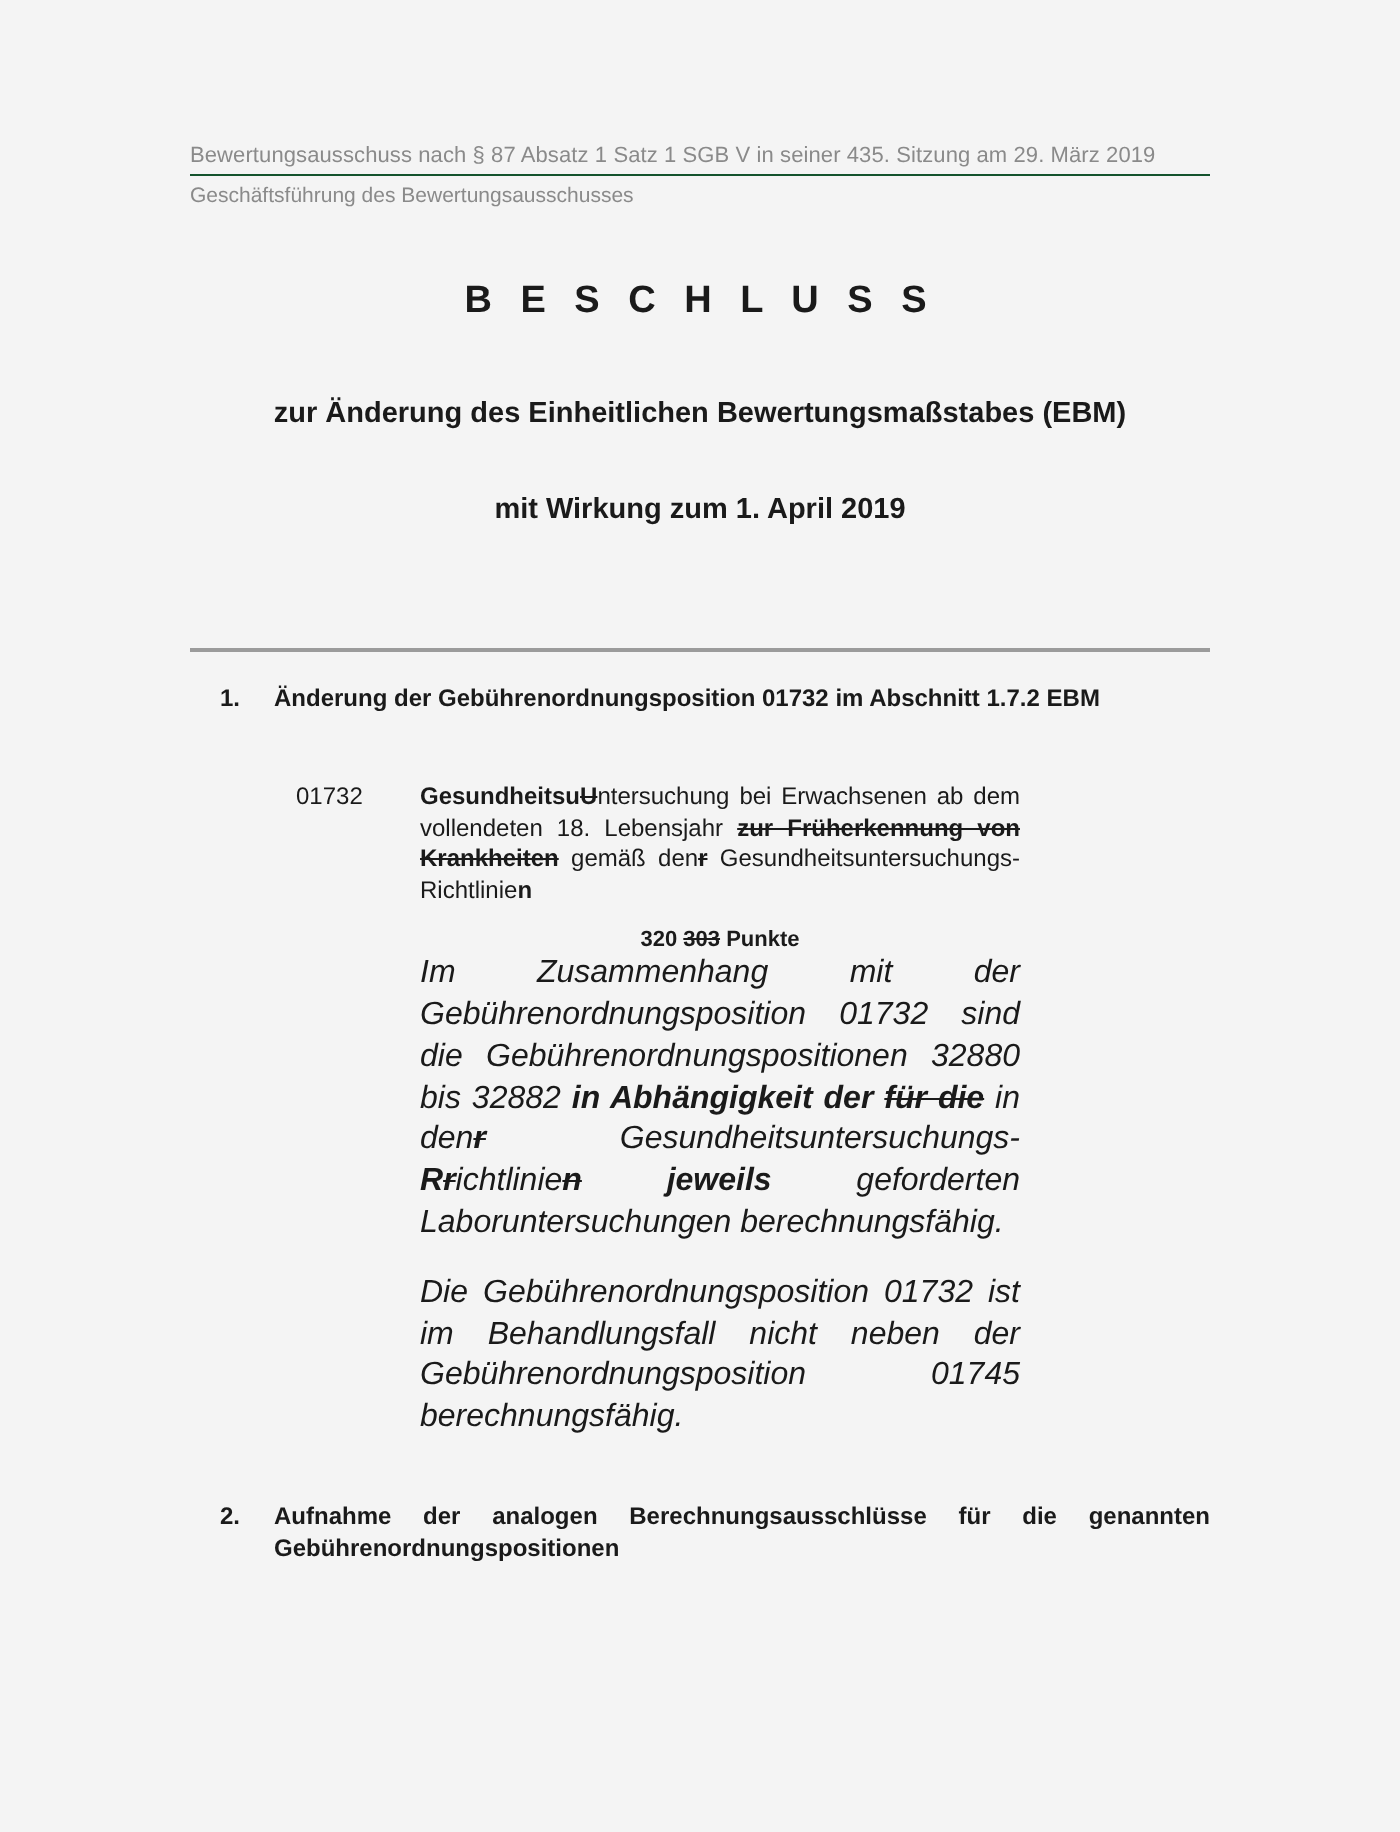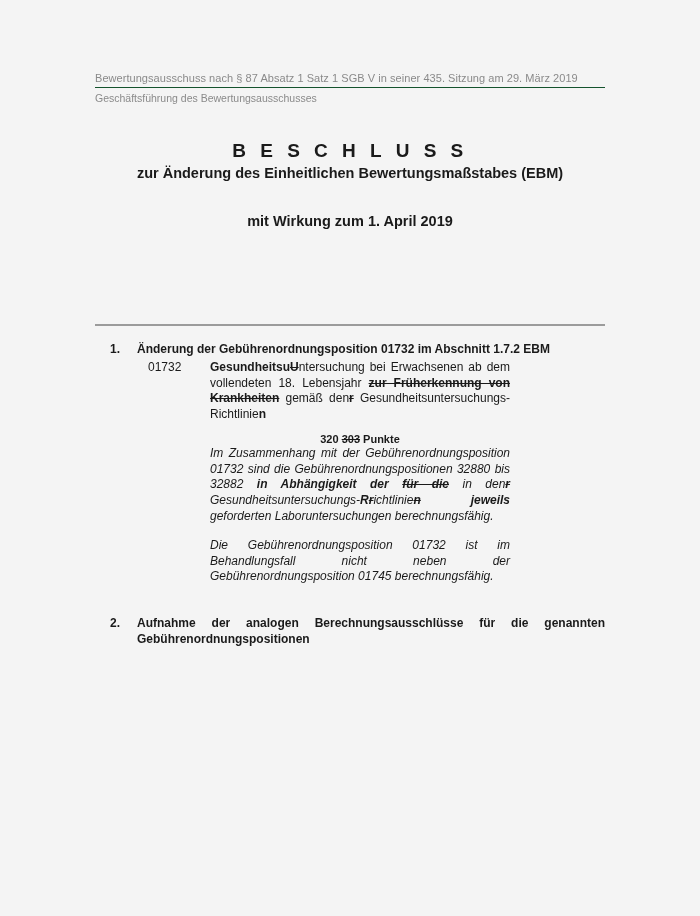--- a/index.html
+++ b/index.html
@@ -51,20 +51,21 @@
     position: absolute;
     left: 95px;
     top: 140px;
     width: 510px;
     text-align: center;
   }
   .beschluss {
     font-size: 19px;
     font-weight: bold;
     letter-spacing: 4.5px;
+    margin-bottom: 34px;
   }
   .subtitle {
     font-size: 14.5px;
     font-weight: bold;
     line-height: 1.55;
     margin-bottom: 26px;
   }
   .subtitle.second { margin-bottom: 26px; }
   .subtitle.third { margin-bottom: 0; }
 
@@ -100,21 +101,21 @@
   }
   .numbered-item .txt {
     flex: 1;
     text-align: justify;
   }
   .numbered-item .txt.nojust { text-align: left; }
 
   
   .gop-block {
     display: flex;
-    margin-top: 3px;
+    margin-top: 34px;
     padding-left: 148px;
     padding-right: 190px;
   }
   .gop-code {
     flex: 0 0 62px;
     font-size: 12px;
     line-height: 1.29;
   }
   .gop-text {
     flex: 1;
@@ -125,21 +126,21 @@
   .gop-text p { margin: 0; }
   .points-line {
     margin-top: 10px;
     text-align: center;
     font-weight: bold;
     font-size: 11px;
   }
   .para-italic {
     margin-top: 15px;
     font-style: italic;
-    font-size: 12px;
+    font-size: 16px;
     line-height: 1.30;
     text-align: justify;
   }
   .para-italic.tight { margin-top: 14px; }
 
   
   .st { text-decoration: line-through; }
   .b  { font-weight: bold; }
 
   .item2 {

